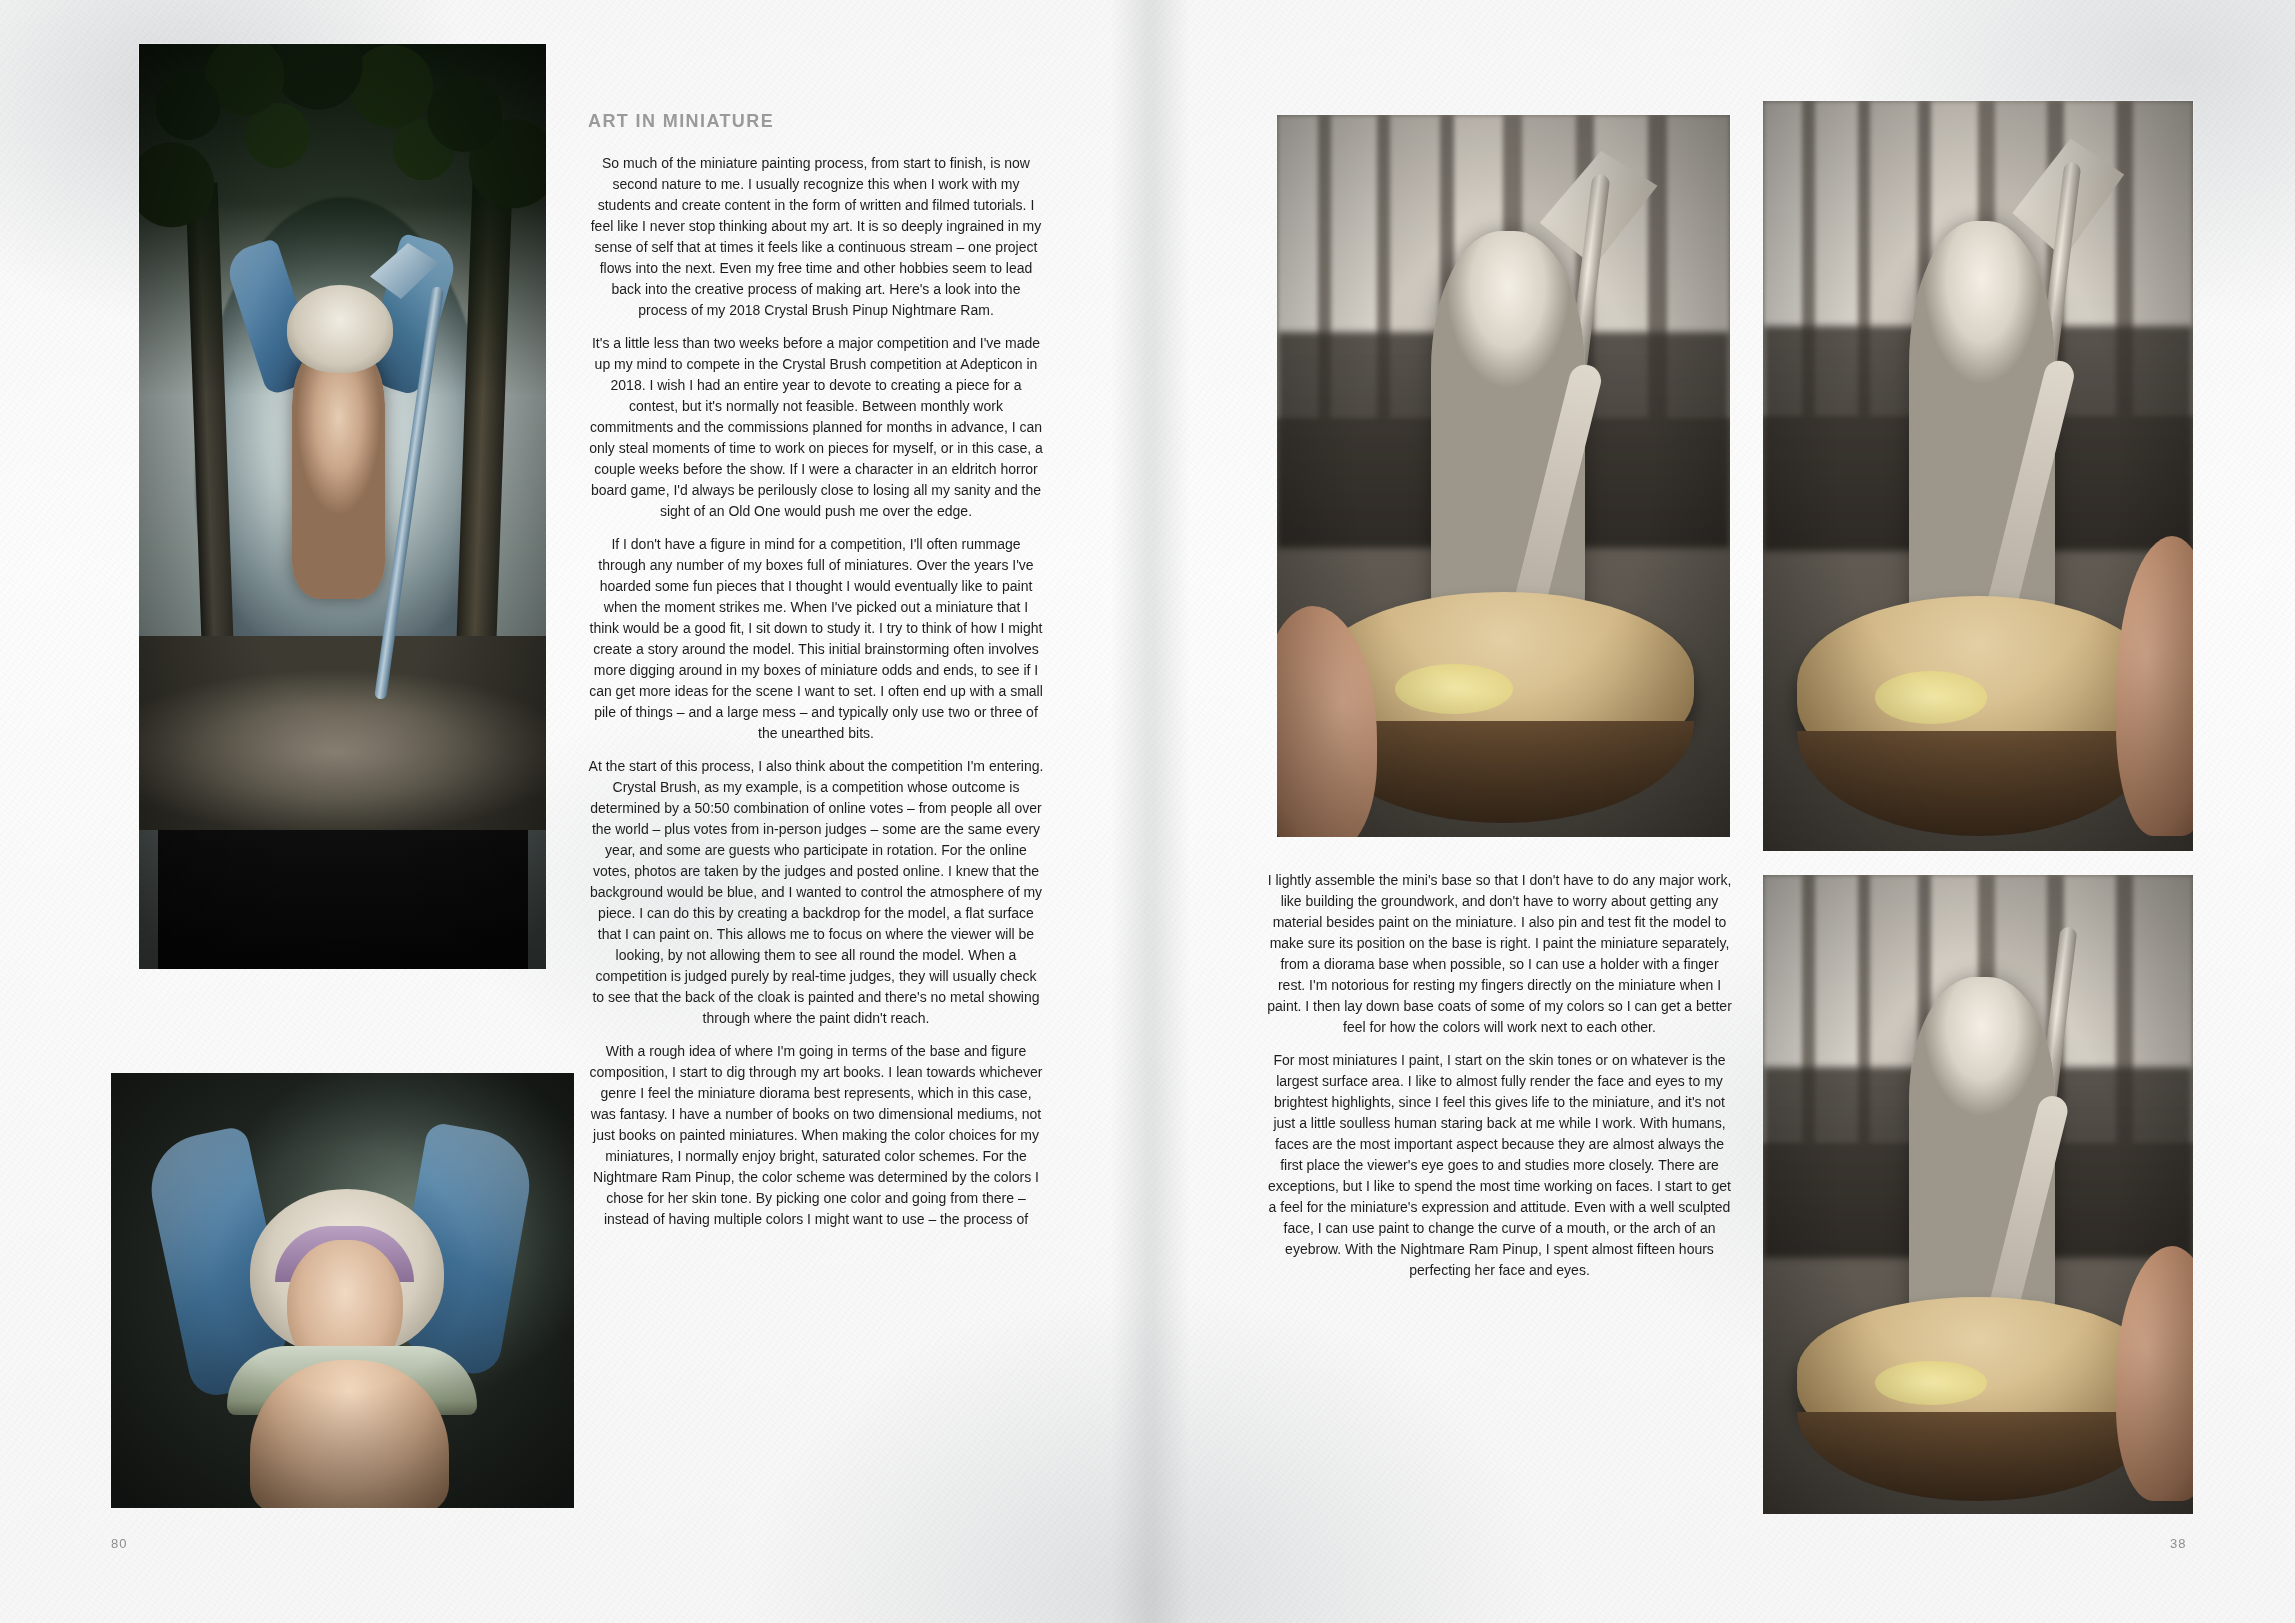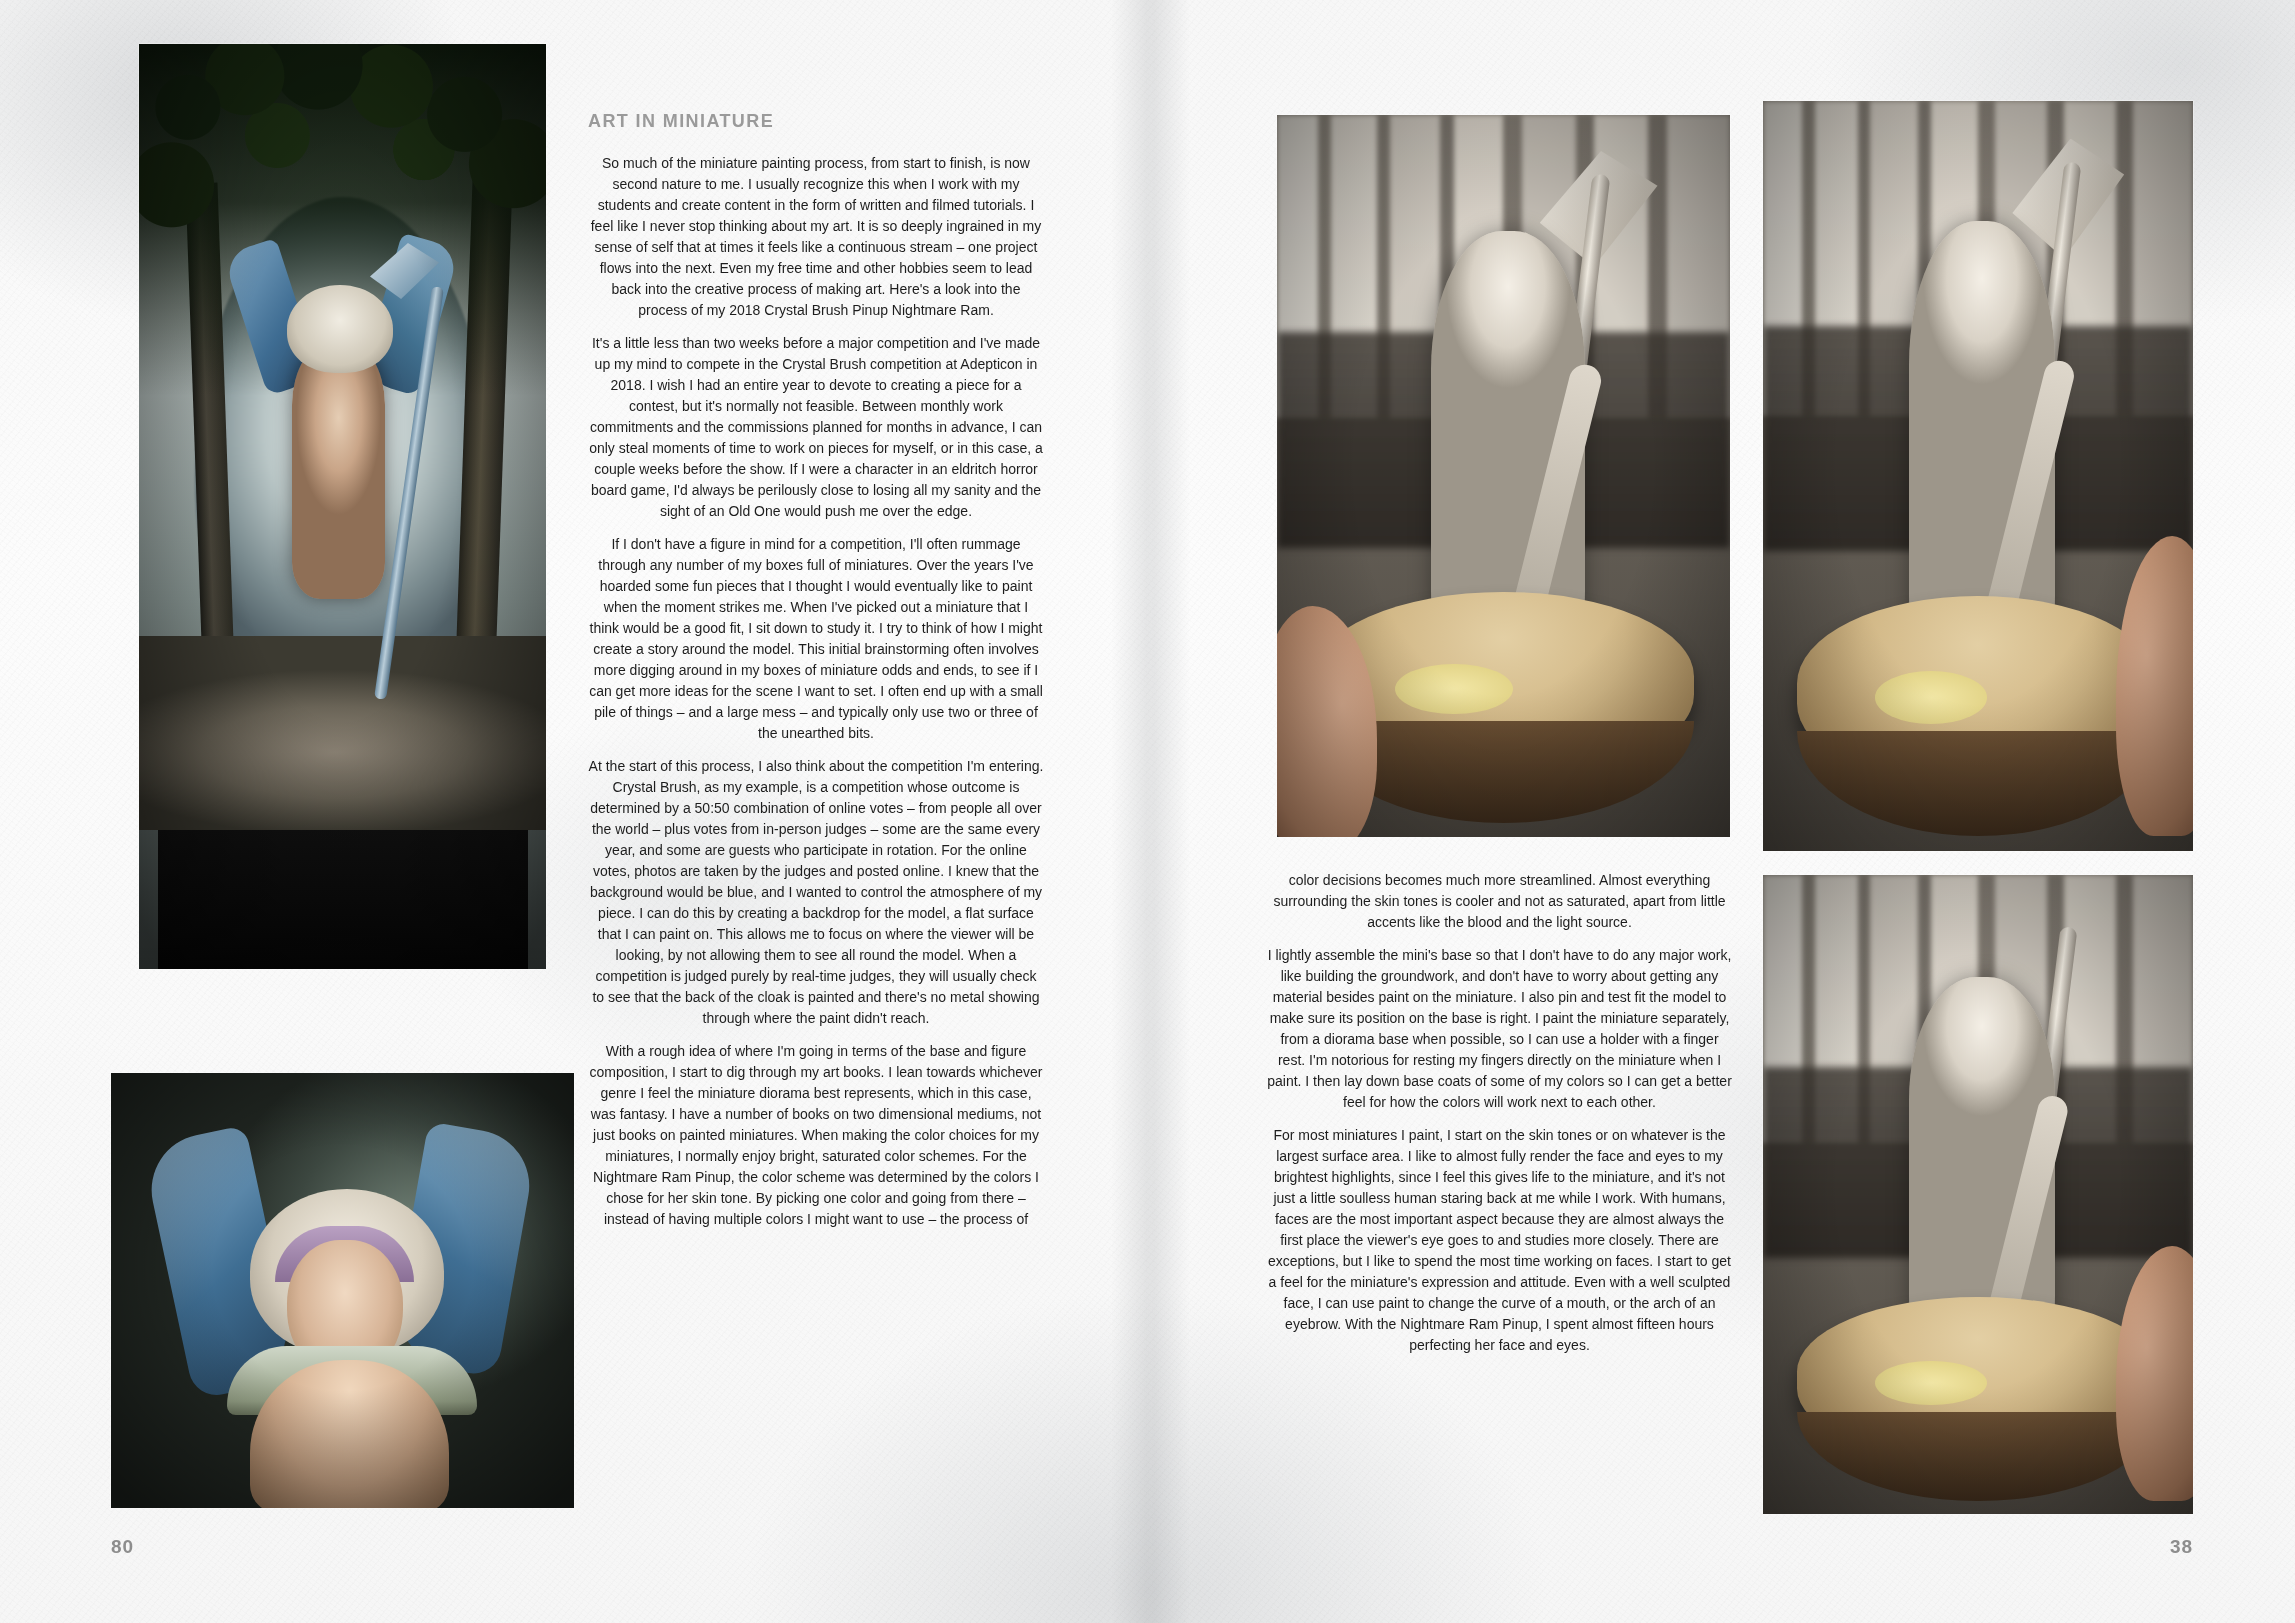--- a/index.html
+++ b/index.html
@@ -63,22 +63,22 @@
     margin: 0 0 12px 0;
     font-size: 14px;
     line-height: 21px;
     color: #1d1d1d;
     text-align: center;
   }
   .body-col p:last-child { margin-bottom: 0; }
 
   .folio {
     font-family: "Liberation Sans", sans-serif;
-    font-weight: bold;
-    font-size: 19px;
+    font-weight: normal;
+    font-size: 13px;
     letter-spacing: 0.9px;
     color: #8d8d8d;
     text-align: center;
   }
 
   
   .photo {
     position: absolute;
     overflow: hidden;
     background: #2b2b2b;
@@ -402,19 +402,18 @@
   <div class="wip-fig"></div>
   <div class="wip-tail"></div>
   <div class="wip-cork"></div>
   <div class="wip-corkrim"></div>
   <div class="wip-yellow"></div>
   <div class="wip-finger-r"></div>
   <div class="wip-vig"></div>
 </div>
 
 <div class="abs body-col" style="left:1266px; top:870px; width:467px;">
-  <p>color decisions becomes much more streamlined. Almost everything surrounding the skin tones is cooler and not as saturated, apart from little accents like the blood and the light source.</p>
   <p>I lightly assemble the mini's base so that I don't have to do any major work, like building the groundwork, and don't have to worry about getting any material besides paint on the miniature. I also pin and test fit the model to make sure its position on the base is right. I paint the miniature separately, from a diorama base when possible, so I can use a holder with a finger rest. I'm notorious for resting my fingers directly on the miniature when I paint. I then lay down base coats of some of my colors so I can get a better feel for how the colors will work next to each other.</p>
   <p>For most miniatures I paint, I start on the skin tones or on whatever is the largest surface area. I like to almost fully render the face and eyes to my brightest highlights, since I feel this gives life to the miniature, and it's not just a little soulless human staring back at me while I work. With humans, faces are the most important aspect because they are almost always the first place the viewer's eye goes to and studies more closely. There are exceptions, but I like to spend the most time working on faces. I start to get a feel for the miniature's expression and attitude. Even with a well sculpted face, I can use paint to change the curve of a mouth, or the arch of an eyebrow. With the Nightmare Ram Pinup, I spent almost fifteen hours perfecting her face and eyes.</p>
 </div>
 
 <div class="abs folio" style="left:2170px; top:1536px;">38</div>
 
 
 </body></html>

